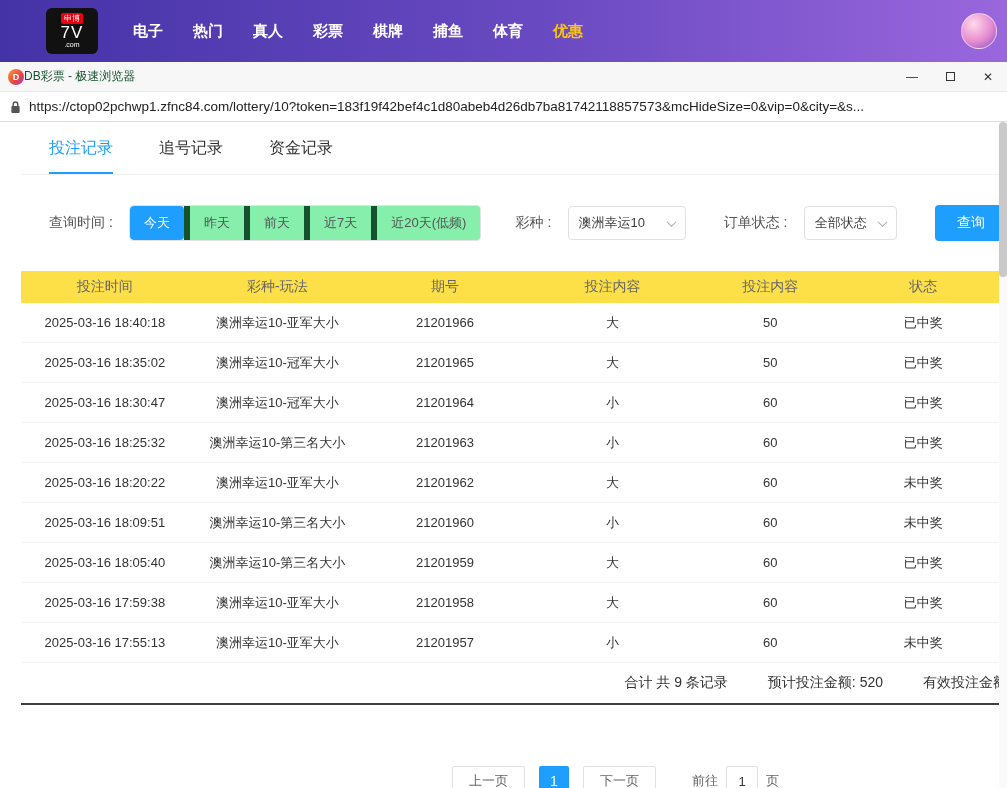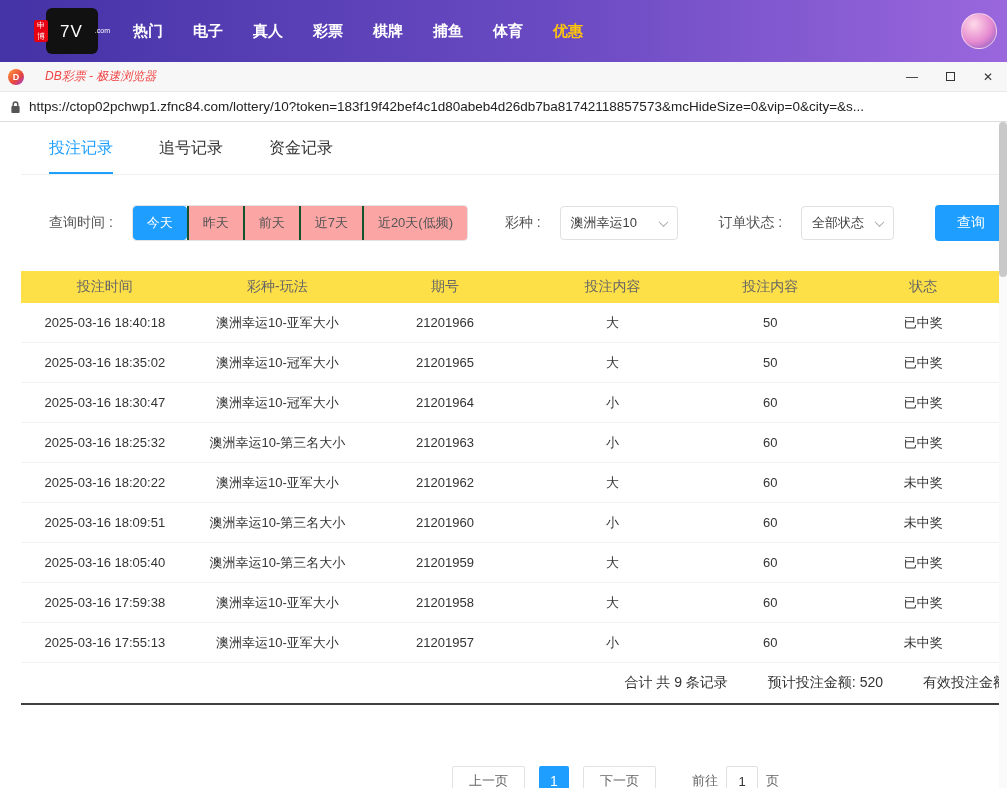--- a/index.html
+++ b/index.html
@@ -10,22 +10,22 @@
   }
 
   
   .site-nav {
     height:62px;
     background:linear-gradient(90deg,#4433a6 0%,#6a4ac2 55%,#9a67dd 100%);
     display:flex; align-items:center; padding-left:46px;
   }
   .logo {
     width:52px; height:46px; background:#111; border-radius:6px;
-    display:flex; flex-direction:row; align-items:center; justify-content:center;
-    cursor:pointer; flex-shrink:0;gap:12px;
+    display:flex; flex-direction:column; align-items:center; justify-content:center;
+    cursor:pointer; flex-shrink:0;
   }
   .logo-badge { background:#e60012; color:#fff; font-size:8px; padding:0 3px; border-radius:2px; line-height:11px; }
   .logo-main { color:#fff; font-weight:normal; font-size:17px; line-height:17px; letter-spacing:1px; }
   .logo-sub { color:#fff; font-size:7px; line-height:8px; }
   .nav-items { display:flex; margin-left:20px; }
   .nav-item { color:#fff; font-size:15px; font-weight:bold; padding:0 15px; line-height:62px; cursor:pointer; white-space:nowrap; }
   .nav-item.active { color:var(--nav-highlight); }
   .avatar {
     margin-left:auto; margin-right:10px; width:36px; height:36px; border-radius:50%;
     background:radial-gradient(circle at 35% 30%, #ffd9e8, #e58ad0 55%, #7a4fc0);
@@ -33,40 +33,40 @@
   }
 
   
   .titlebar { height:30px; background:#f7f7f7; display:flex; align-items:center; padding-left:8px; border-bottom:1px solid #e8e8e8; }
   .favicon {
     width:16px; height:16px; border-radius:50%;
     background:linear-gradient(135deg,#ff9a3c,#e6453c 60%,#a03ce6);
     color:#fff; font-size:9px; font-weight:bold;
     display:flex; align-items:center; justify-content:center; flex-shrink:0;
   }
-  .browser-title { font-size:12px; color:#ef4444; margin-left:21px; white-space:nowrap;font-style:italic; }
+  .browser-title { font-size:12px; color:#14532d; margin-left:0; white-space:nowrap; }
   .win-controls { margin-left:auto; display:flex; height:100%; }
   .win-btn { width:38px; display:flex; align-items:center; justify-content:center; font-size:12px; color:#333; cursor:pointer; }
   .max-glyph { width:9px; height:9px; border:1px solid #333; display:inline-block; }
 
   
   .address-bar { height:30px; background:#fff; display:flex; align-items:center; padding:0 10px; border-bottom:1px solid #dcdcdc; }
   .lock-icon { display:flex; margin-right:8px; flex-shrink:0; }
   .url-text { font-size:13.5px; color:#222; white-space:nowrap; overflow:hidden; }
 
   
   .content { position:relative; height:666px; background:#fff;padding-left:21px; }
   .tabs { display:flex; gap:46px; padding:16px 0 0 28px; border-bottom:1px solid #f0f0f0; }
   .tab { font-size:16px; color:#333; padding-bottom:13px; cursor:pointer; border-bottom:2px solid transparent; }
   .tab.active { color:var(--accent); border-bottom-color:var(--accent); }
 
   .filter-row { display:flex; align-items:center; margin:30px 0 0 28px;justify-content:space-between; }
   .filter-label { font-size:14px; color:#555; margin-right:10px; white-space:nowrap; }
   .time-group { display:flex; border:1px solid #e3e3e3; border-radius:4px; overflow:hidden; margin-right:28px; }
-  .time-opt { background:#fca5a5; border:none; border-left:2px solid #14532d; padding:0 14px; height:34px; font-size:13px; color:#555; cursor:pointer; white-space:nowrap; }
+  .time-opt { background:#86efac; border:none; border-left:6px solid #14532d; padding:0 14px; height:34px; font-size:13px; color:#555; cursor:pointer; white-space:nowrap; }
   .time-opt:first-child { border-left:none; }
   .time-opt.active { background:var(--accent); color:#fff; border-radius:4px; }
   .select {
     display:flex; align-items:center; justify-content:space-between;
     border:1px solid #e0e0e0; border-radius:4px; height:34px; padding:0 10px;
     font-size:13px; color:#404040; min-width:118px; margin-right:32px; cursor:pointer; white-space:nowrap;
   }
   .select.small { min-width:84px; }
   .chevron { width:7px; height:7px; border-right:1px solid #aaa; border-bottom:1px solid #aaa; transform:rotate(45deg) translate(-1px,-1px); margin-left:12px; flex-shrink:0; }
   .query-btn { background:var(--accent); color:#fff; border:none; border-radius:4px; height:36px; width:72px; font-size:14px; cursor:pointer; }
@@ -106,22 +106,22 @@
 </head>
 <body>
 
 <div class="site-nav">
   <div class="logo">
     <span class="logo-badge">申博</span>
     <span class="logo-main">7V</span>
     <span class="logo-sub">.com</span>
   </div>
   <nav class="nav-items" id="nav-items">
+      <div class="nav-item">电子</div>
       <div class="nav-item">热门</div>
-      <div class="nav-item">电子</div>
       <div class="nav-item">真人</div>
       <div class="nav-item">彩票</div>
       <div class="nav-item">棋牌</div>
       <div class="nav-item">捕鱼</div>
       <div class="nav-item">体育</div>
       <div class="nav-item active">优惠</div>
     </nav>
   <div class="avatar"></div>
 </div>
 

